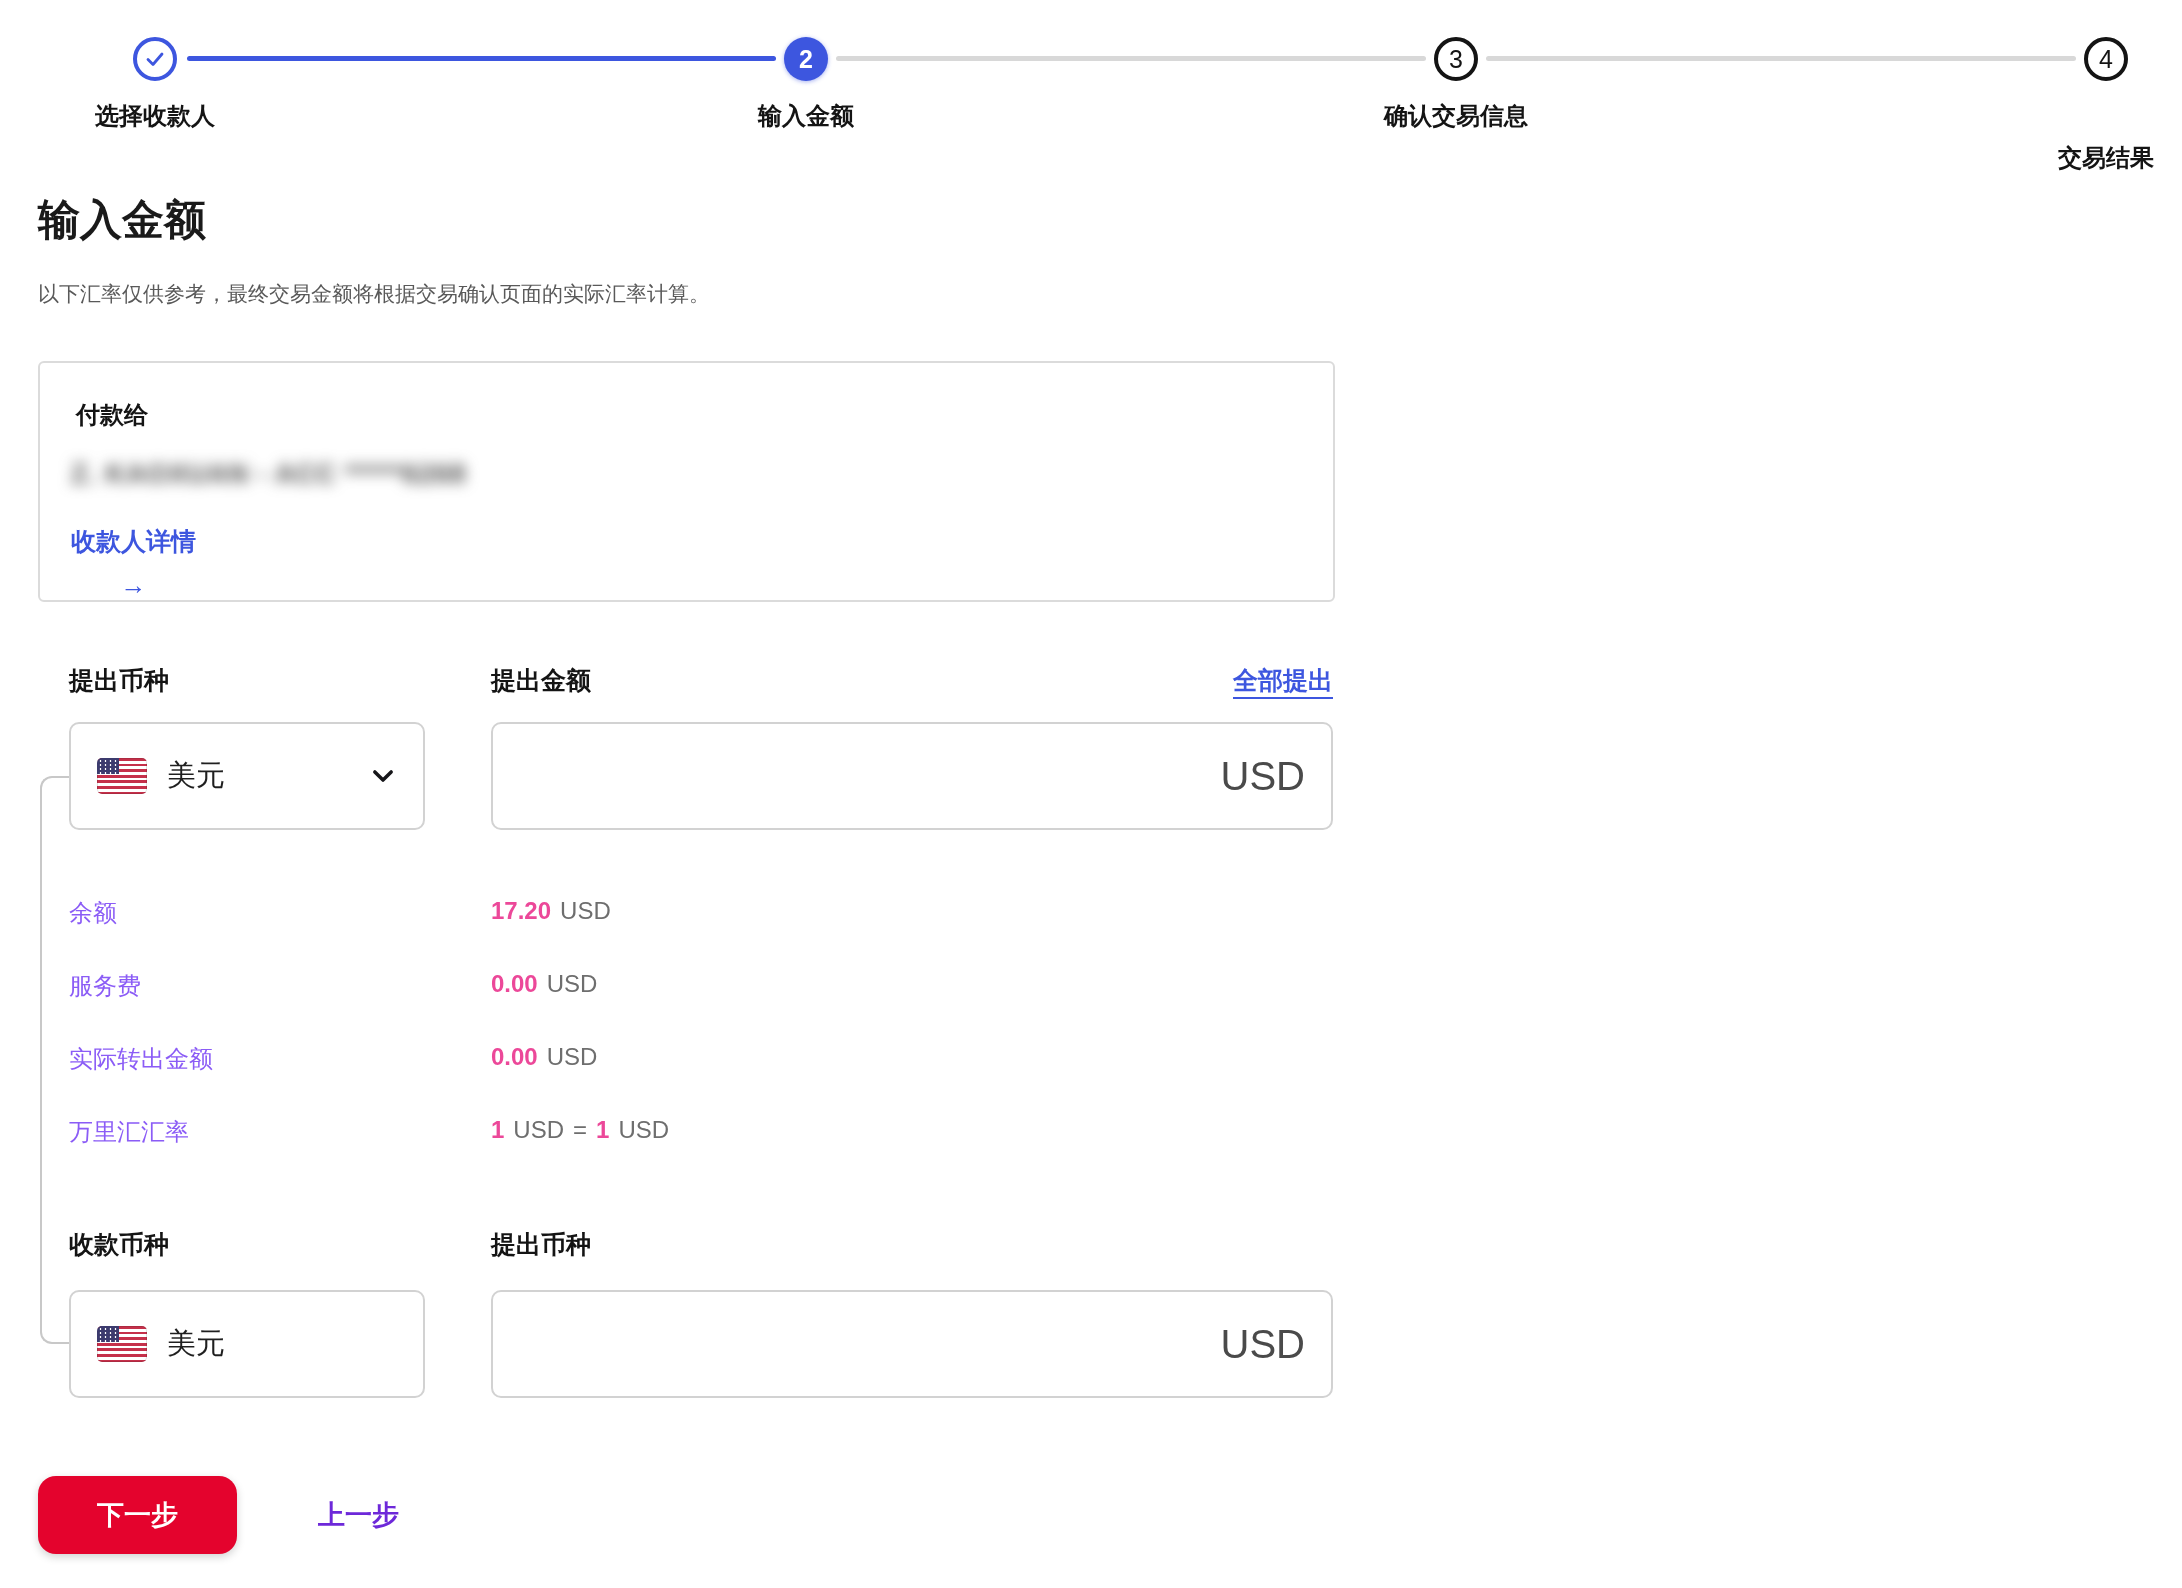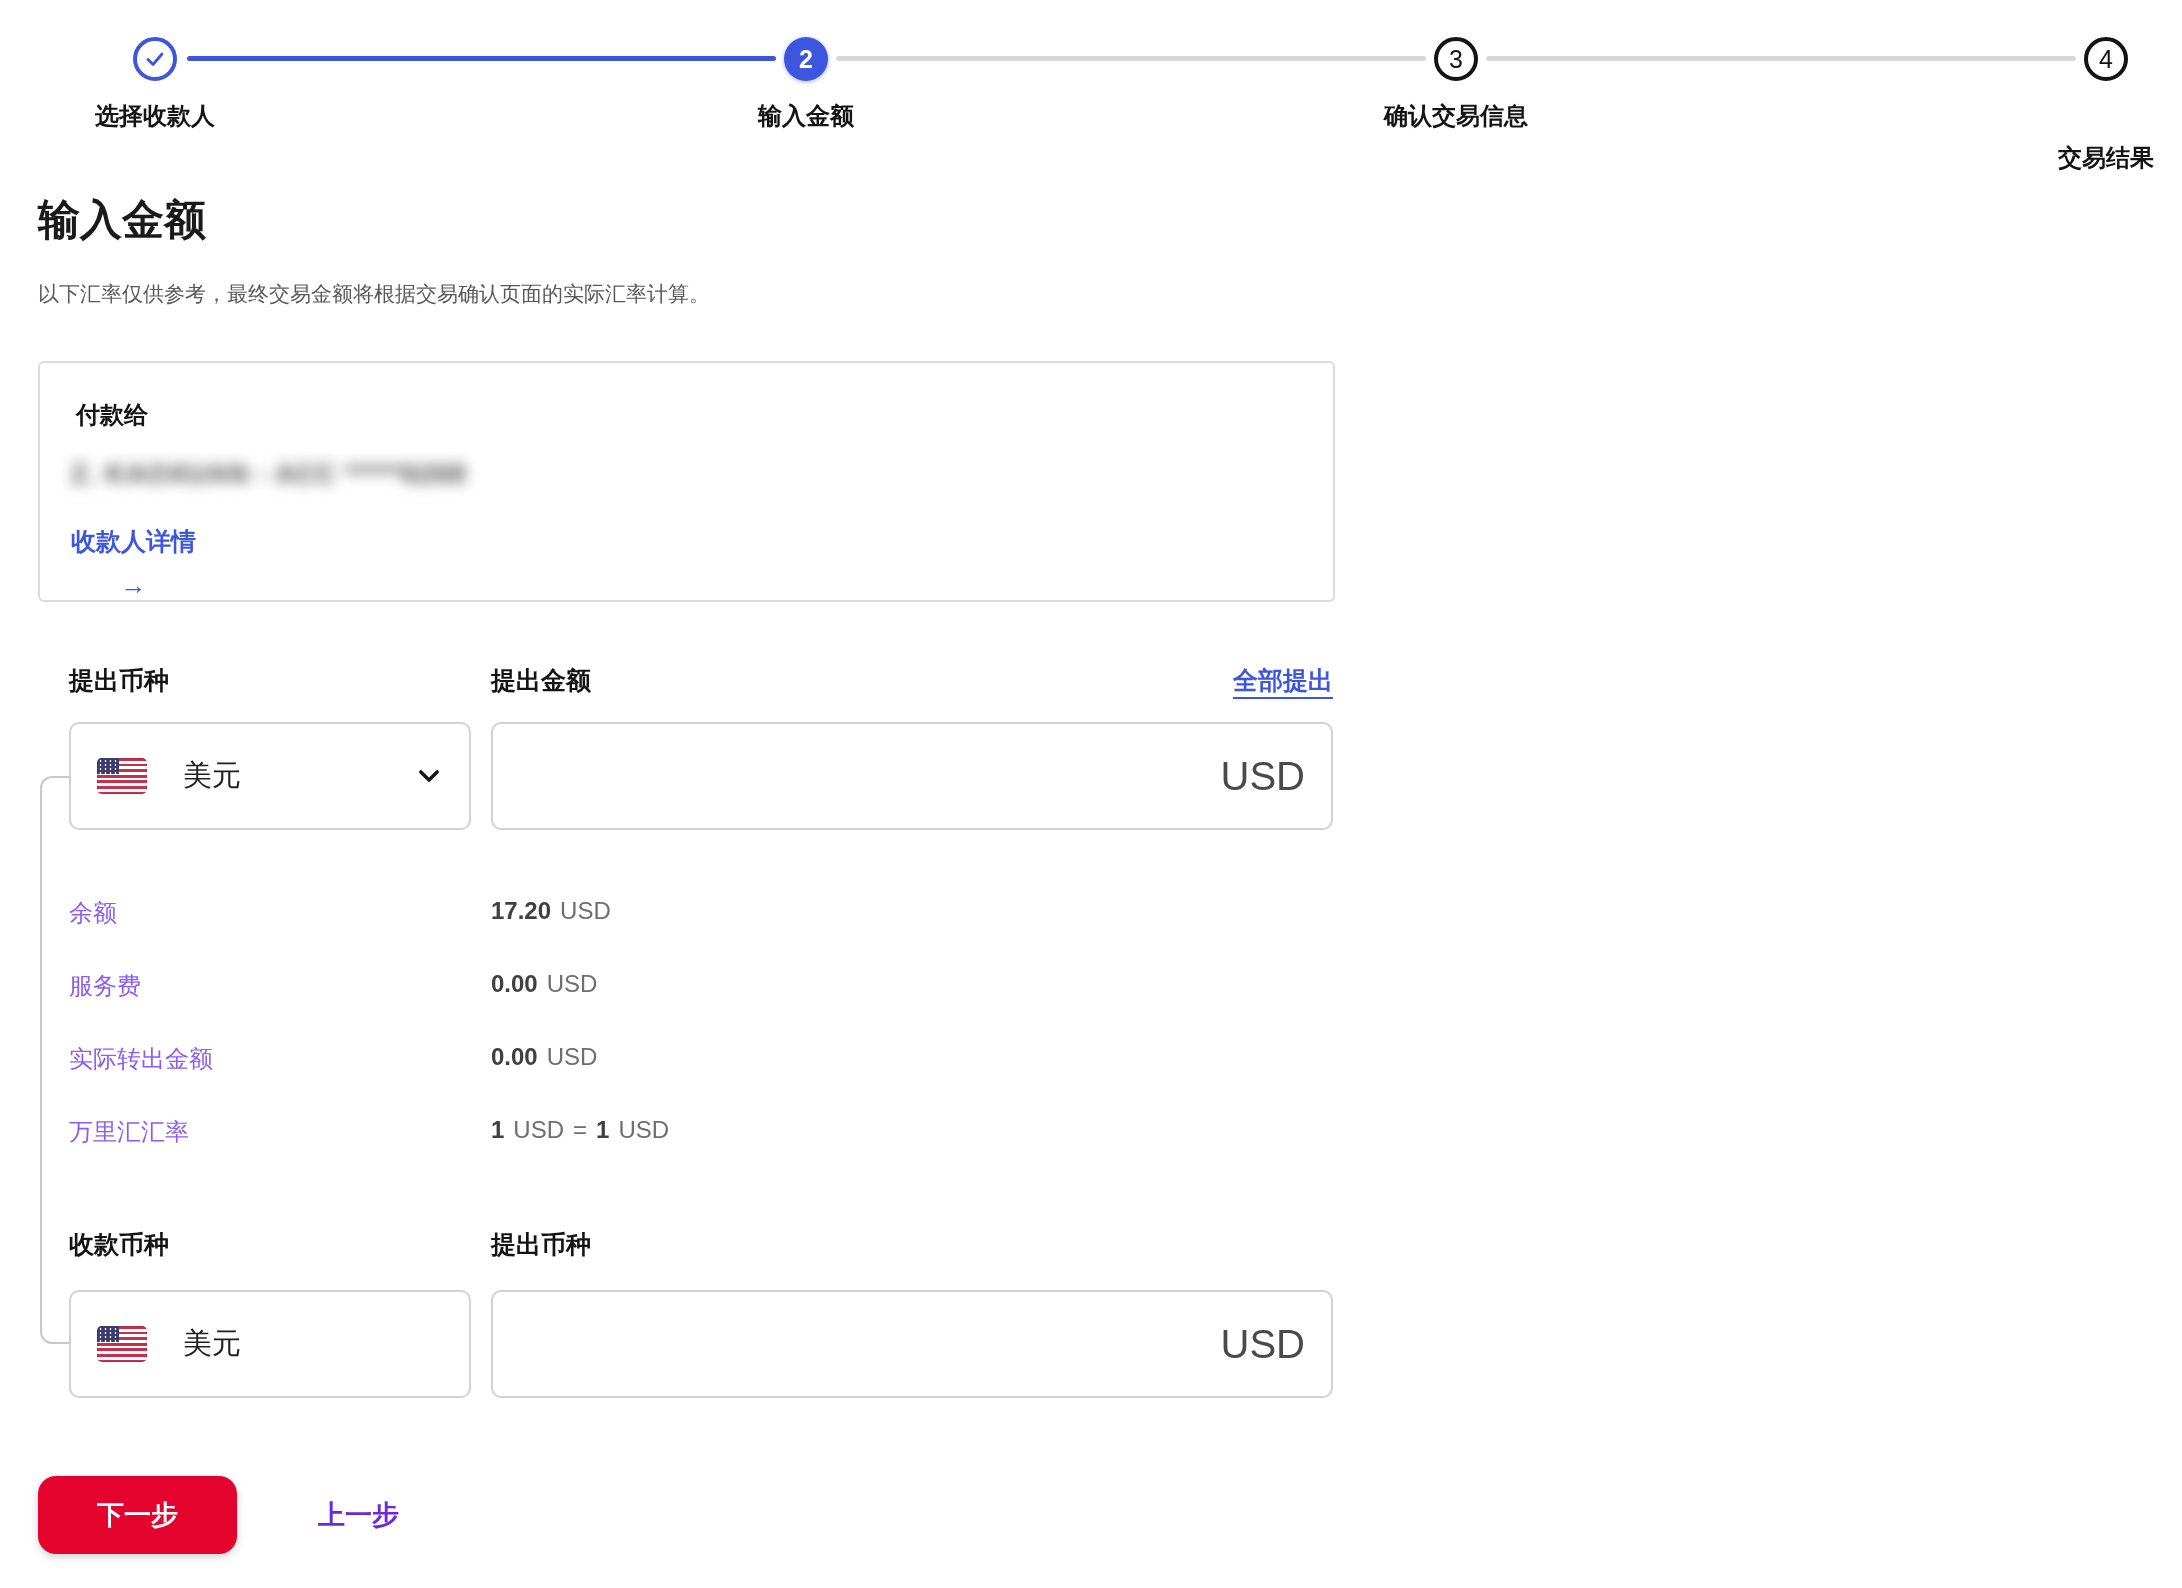--- a/index.html
+++ b/index.html
@@ -42,21 +42,21 @@
   .flabel{position:absolute;font-size:25px;font-weight:700;color:#141414;}
   .all-link{
     position:absolute;top:664px;right:849px;font-size:25px;font-weight:600;
     text-decoration:underline;text-underline-offset:8px;text-decoration-thickness:2px;
   }
   
   .selectbox,.inputbox{
     position:absolute;height:108px;box-sizing:border-box;background:#fff;
     border:2px solid #d2d2d2;border-radius:10px;display:flex;align-items:center;
   }
-  .selectbox{left:69px;width:402px;padding:0 26px;gap:36px;}
+  .selectbox{left:69px;width:356px;padding:0 26px;gap:20px;}
   .inputbox{left:491px;width:842px;padding:0 26px;}
   .selectbox .cur{font-size:29px;color:#1f1f1f;flex:1;}
   .chev{margin-left:auto;display:flex;align-items:center;}
   .amount-input{
     flex:1;border:none;outline:none;font-size:40px;min-width:0;background:transparent;
     font-family:"Liberation Sans","DejaVu Sans",sans-serif;
   }
   .suffix{font-size:40px;color:#4a4a4a;margin-left:16px;}
   
   .flag{
@@ -74,21 +74,21 @@
     position:absolute;left:40px;top:776px;width:29px;height:568px;box-sizing:border-box;
     border-left:2px solid #c8c8c8;border-top:2px solid #c8c8c8;border-bottom:2px solid #c8c8c8;
     border-radius:12px 0 0 12px;
   }
   
   .details{position:absolute;left:69px;top:897px;width:1264px;}
   .drow{display:flex;height:73px;align-items:flex-start;}
   .dlabel{width:422px;font-size:24px;color:#8b5cf6;}
   .dvalue{font-size:24px;}
   .dvalue span{margin-right:9px;}
-  .dvalue .strong{font-weight:700;color:#404040;}
+  .dvalue .strong{font-weight:700;color:#ec4899;}
   .dvalue .muted{font-weight:400;color:#6e6e6e;}
   
   .primary{
     position:absolute;left:38px;top:1476px;width:199px;height:78px;border:none;border-radius:18px;
     background:#e4032d;color:#fff;font-size:27px;font-weight:700;cursor:pointer;
     box-shadow:0 3px 8px rgba(0,0,0,.18);
     font-family:"Liberation Sans","DejaVu Sans",sans-serif;
   }
   .ghost{
     position:absolute;left:300px;top:1476px;height:78px;padding:0 18px;border:none;background:transparent;

